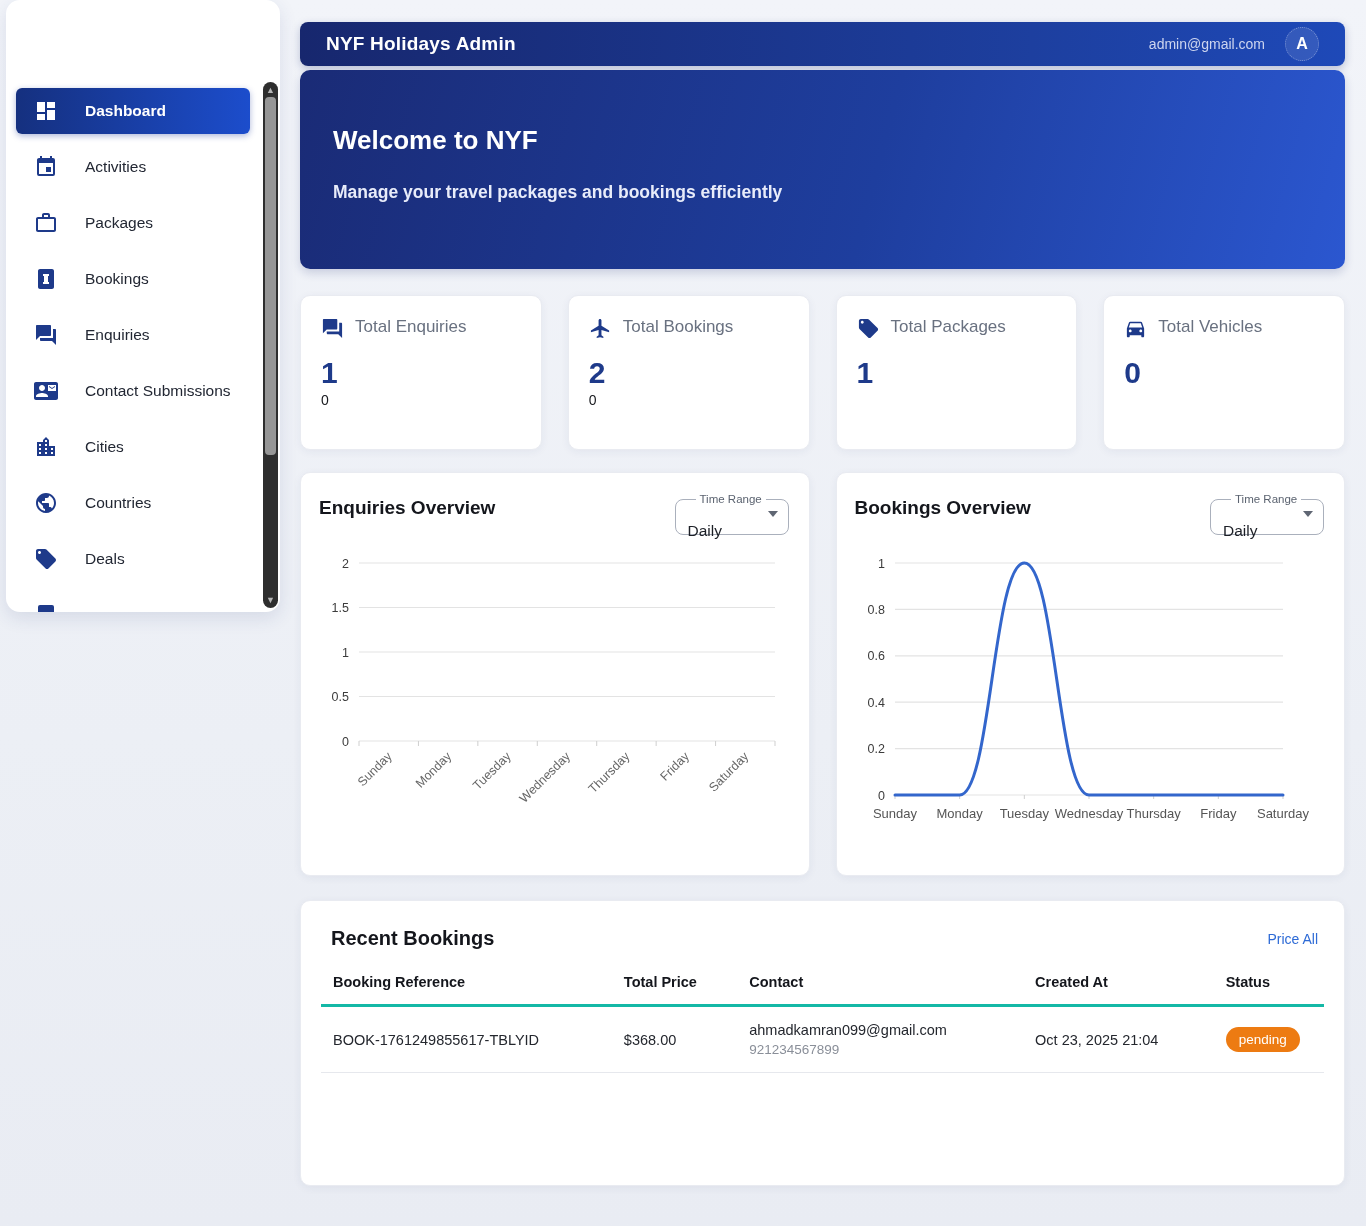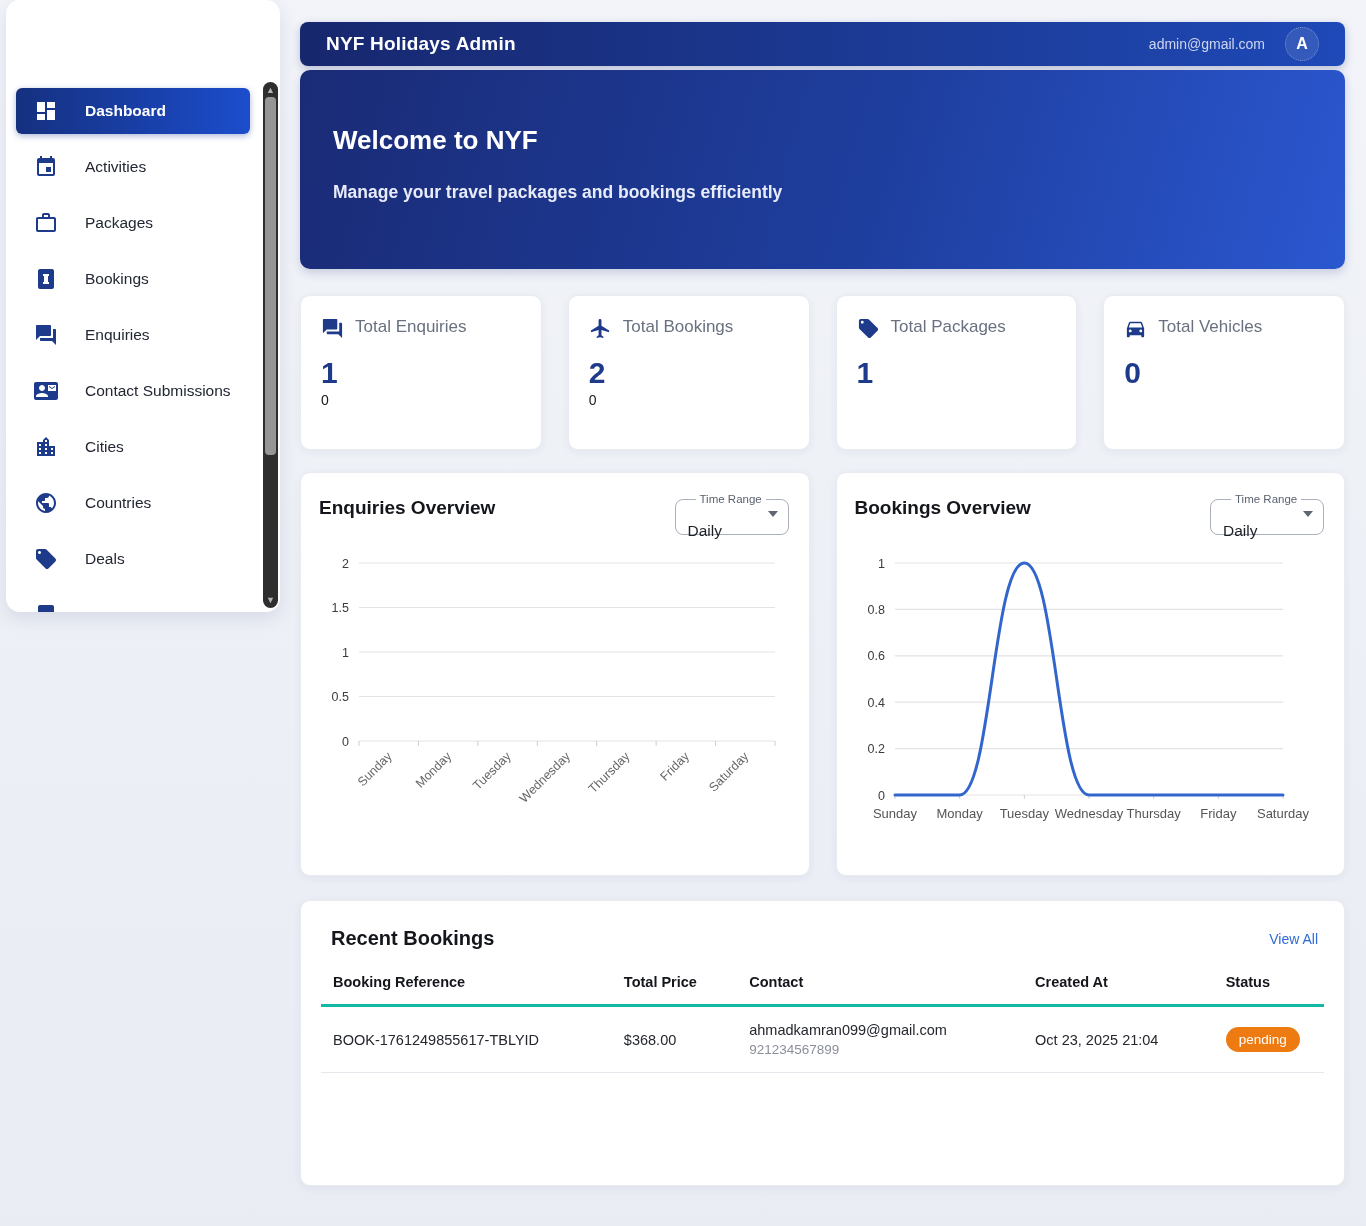--- a/index.html
+++ b/index.html
@@ -364,21 +364,21 @@
             <text x="434" y="269" text-anchor="middle" font-size="13" fill="#555">Saturday</text>
             <path d="M46,246C77.04,246 79.62666666666667,246 110.66666666666667,246C141.70666666666668,246 144.29333333333335,14 175.33333333333334,14C206.37333333333333,14 208.96,246 240,246C271.04,246 273.62666666666667,246 304.6666666666667,246C335.70666666666665,246 338.29333333333335,246 369.3333333333333,246C400.37333333333333,246 402.96,246 434,246" fill="none" stroke="#3366cc" stroke-width="3" stroke-linejoin="round" stroke-linecap="round"></path>
           </svg>
       </div>
     </div>
   </section>
 
   <section class="card bookings-card">
     <div class="bk-head">
       <div class="bk-title">Recent Bookings</div>
-      <a class="view-all">View All</a>
+      <a class="view-all">Price All</a>
     </div>
     <table class="bk">
       <thead>
           <tr>
             <th class="c-ref">Booking Reference</th>
             <th class="c-price">Total Price</th>
             <th class="c-contact">Contact</th>
             <th class="c-created">Created At</th>
             <th class="c-status">Status</th>
           </tr>

